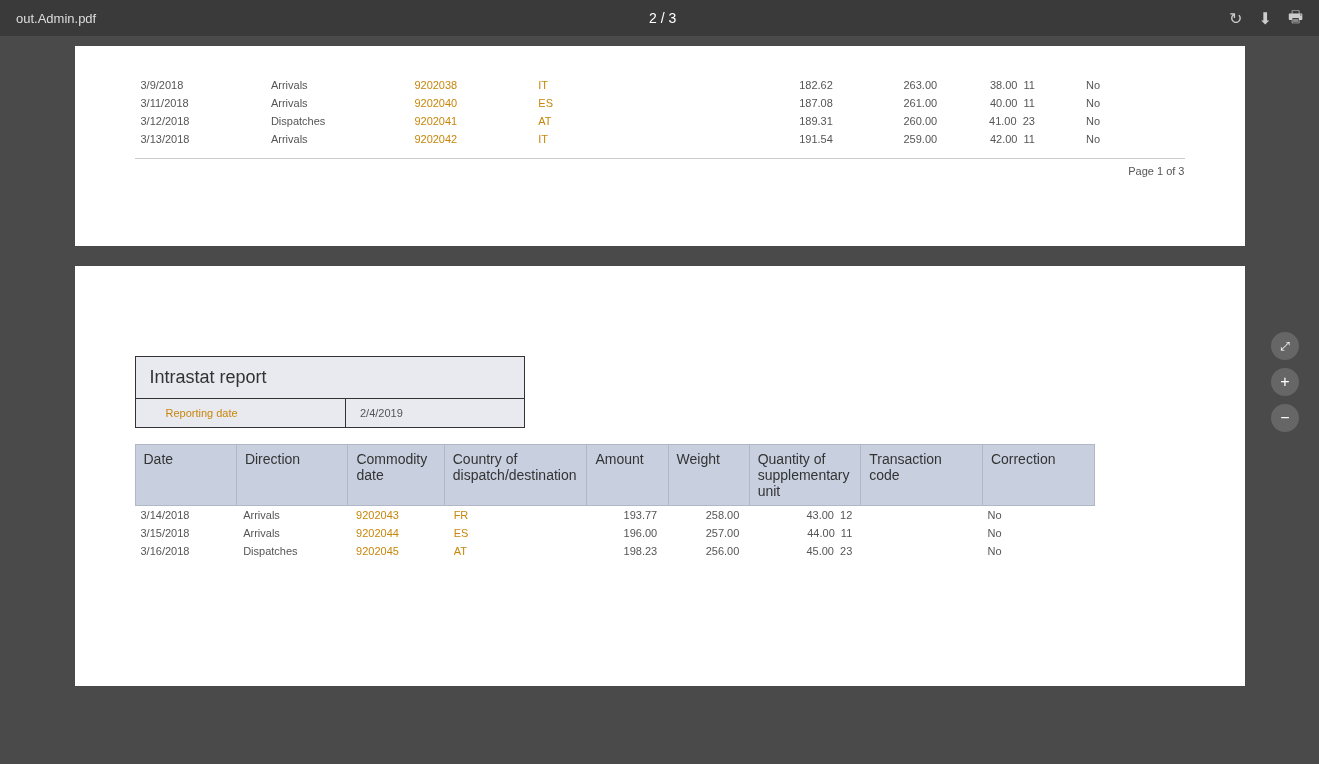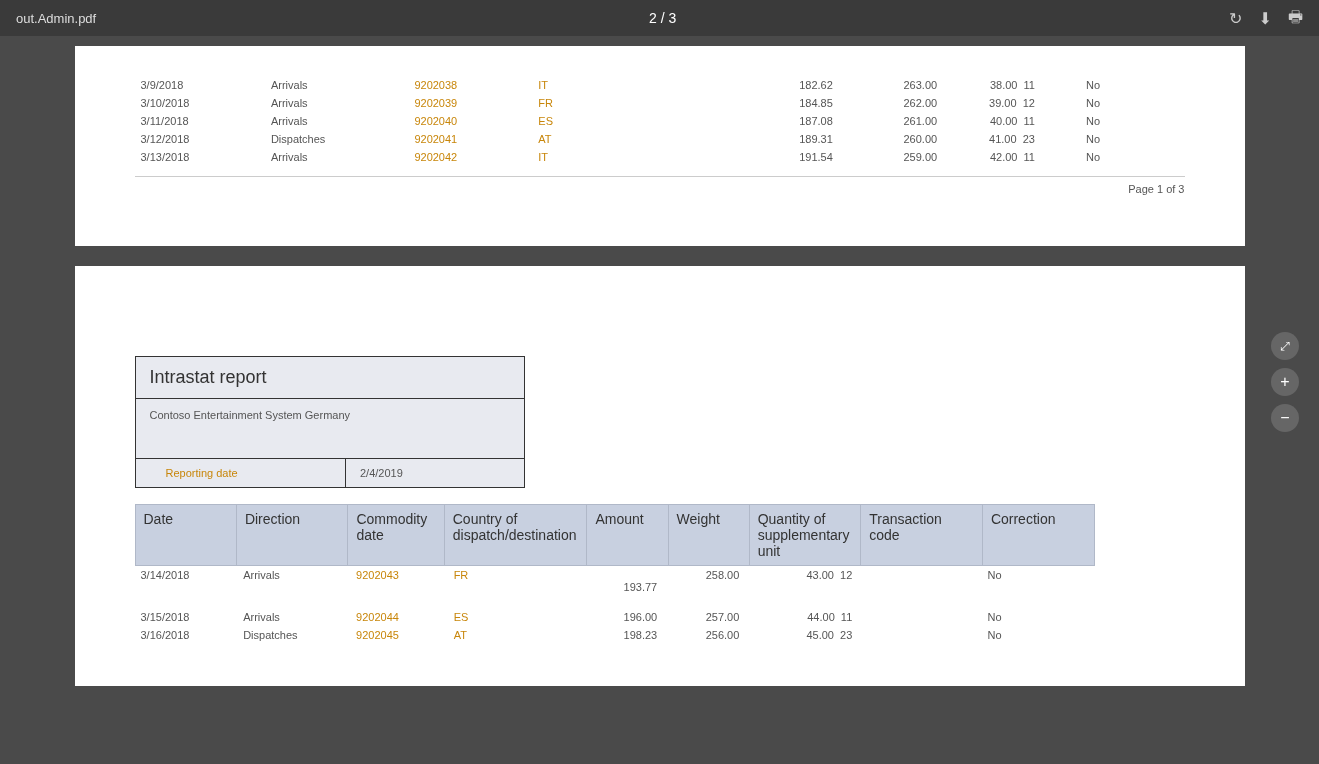--- a/index.html
+++ b/index.html
@@ -217,32 +217,20 @@
       <td class="ref-col" style="width:95px">9202038</td>
       <td class="country-col" style="width:55px">IT</td>
       <td style="width:100px;"></td>
       <td class="amount-col" style="width:80px">182.62</td>
       <td class="weight-col" style="width:80px">263.00</td>
       <td class="qty-col" style="width:75px">38.00&nbsp;&nbsp;11</td>
       <td style="width:30px;"></td>
       <td class="corr-col" style="width:80px">No</td>
     </tr>
           <tr>
-      <td class="date-col" style="width:100px">3/10/2018</td>
-      <td class="direction-col" style="width:110px">Arrivals</td>
-      <td class="ref-col" style="width:95px">9202039</td>
-      <td class="country-col" style="width:55px">FR</td>
-      <td style="width:100px;"></td>
-      <td class="amount-col" style="width:80px">184.85</td>
-      <td class="weight-col" style="width:80px">262.00</td>
-      <td class="qty-col" style="width:75px">39.00&nbsp;&nbsp;12</td>
-      <td style="width:30px;"></td>
-      <td class="corr-col" style="width:80px">No</td>
-    </tr>
-          <tr>
       <td class="date-col" style="width:100px">3/11/2018</td>
       <td class="direction-col" style="width:110px">Arrivals</td>
       <td class="ref-col" style="width:95px">9202040</td>
       <td class="country-col" style="width:55px">ES</td>
       <td style="width:100px;"></td>
       <td class="amount-col" style="width:80px">187.08</td>
       <td class="weight-col" style="width:80px">261.00</td>
       <td class="qty-col" style="width:75px">40.00&nbsp;&nbsp;11</td>
       <td style="width:30px;"></td>
       <td class="corr-col" style="width:80px">No</td>
@@ -277,21 +265,20 @@
       <span>Page 1  of 3</span>
     </div>
   </div>
 
   <div class="pdf-page" style="min-height:420px;">
 
     <div style="height:60px;"></div>
 
     <div class="report-header-box">
       <div class="report-title-row">Intrastat report</div>
-      <div class="report-company-row">Contoso Entertainment System Germany</div>
       <div class="report-date-row">
         <div class="report-date-label">Reporting date</div>
         <div class="report-date-value">2/4/2019</div>
       </div>
     </div>
 
     <table class="header-table">
       <thead id="page2-thead">
       <tr>
             <th style="width: 100px;">Date</th>
@@ -307,21 +294,21 @@
         </thead>
     </table>
 
     <table class="data-table" style="width:960px;">
       <tbody id="page2-tbody">
       <tr>
       <td class="date-col" style="width:100px;padding:3px 6px;">3/14/2018</td>
       <td class="direction-col" style="width:110px;padding:3px 6px;">Arrivals</td>
       <td class="ref-col" style="width:95px;padding:3px 6px;">9202043</td>
       <td class="country-col" style="width:130px;padding:3px 6px;">FR</td>
-      <td class="amount-col" style="width:80px;padding:15px 6px;">193.77</td>
+      <td class="amount-col" style="width:80px;padding:3px 6px;">193.77</td>
       <td class="weight-col" style="width:80px;padding:3px 6px;">258.00</td>
       <td class="qty-col" style="width:110px;padding:3px 6px;">43.00&nbsp;&nbsp;12</td>
       <td class="trans-col" style="width:120px;padding:3px 6px;"></td>
       <td class="corr-col" style="width:110px;padding:3px 6px;">No</td>
     </tr>
           <tr>
       <td class="date-col" style="width:100px;padding:3px 6px;">3/15/2018</td>
       <td class="direction-col" style="width:110px;padding:3px 6px;">Arrivals</td>
       <td class="ref-col" style="width:95px;padding:3px 6px;">9202044</td>
       <td class="country-col" style="width:130px;padding:3px 6px;">ES</td>

